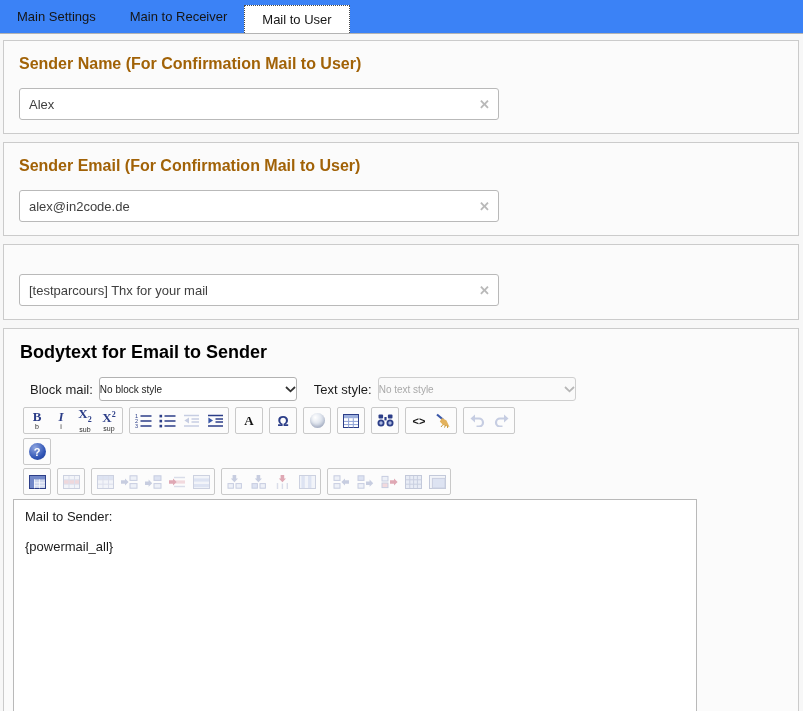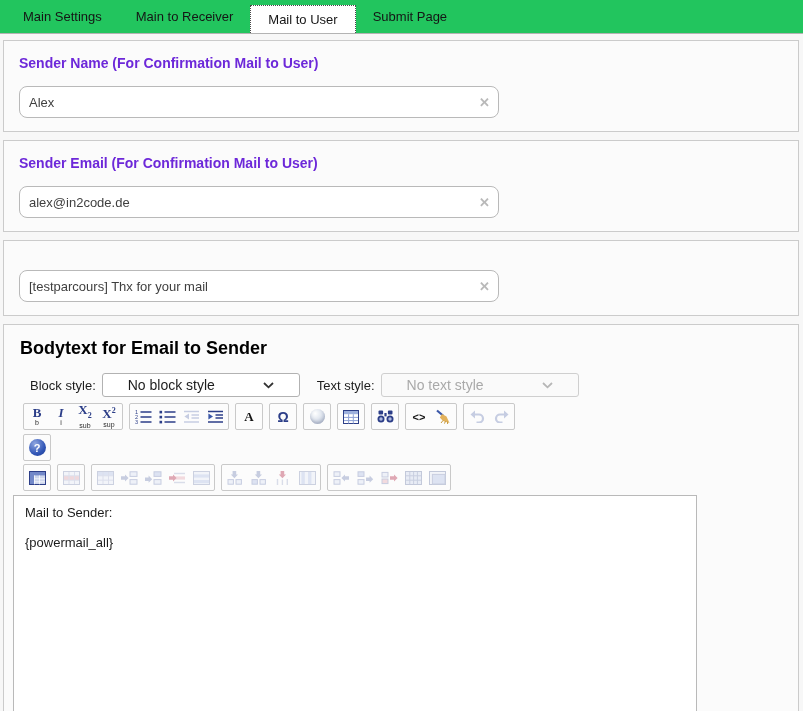--- a/index.html
+++ b/index.html
@@ -1,46 +1,46 @@
 <!DOCTYPE html>
 <html><head>
 <meta charset="utf-8">
 <style>
   * { box-sizing: border-box; }
   html,body { width:803px; height:711px; margin:0; overflow:hidden;
     background:#f7f7f7; font-family:"Liberation Sans", sans-serif; }
 
   
-  .tabbar { height:34px; background:#22c55e; border-bottom:1px solid #b3b3b3;
-    display:flex; align-items:stretch; padding-left:6px; }
+  .tabbar { height:34px; background:#3b82f6; border-bottom:1px solid #b3b3b3;
+    display:flex; align-items:stretch; }
   .tab { font-size:13px; color:#151515; padding:0 17px; display:flex;
     align-items:center; cursor:pointer; white-space:nowrap; }
   .tab.active { background:#fff; border:1px dotted #4a4a4a; margin-top:5px;
     border-bottom:none; }
 
   
   .panel { margin:0 4px 8px 3px; background:#fbfbfb; border:1px solid #cbcbcb; }
   .panel.first { margin-top:6px; }
   .field-panel { padding:14px 15px 13px 15px; }
-  .field-label { font-weight:bold; font-size:14px; color:#6d28d9; }
+  .field-label { font-weight:bold; font-size:16px; color:#a16207; }
   .input-wrap { position:relative; width:480px; margin-top:15px; }
-  .text-input { width:100%; height:32px; border:1px solid #b9b9b9; border-radius:8px;
+  .text-input { width:100%; height:32px; border:1px solid #b9b9b9; border-radius:3px;
     padding:0 30px 0 9px; font-size:13px; color:#3f3f3f; background:#fff;
     font-family:inherit; outline:none; }
   .clear-icon { position:absolute; right:9px; top:50%; transform:translateY(-50%);
     color:#b9b9b9; font-weight:bold; font-size:13px; cursor:pointer; line-height:1; }
 
   
   .rte-panel { padding:13px 8px 0 8px; height:390px; }
   .rte-label { font-weight:bold; font-size:18px; color:#000; margin-left:8px; }
   .style-row { margin:14px 0 0 18px; display:flex; align-items:center;
     font-size:13px; color:#1d1d1d; }
   .sel { height:24px; width:198px; background:#fff; border:1px solid #b2b2b2;
     border-radius:3px; display:flex; align-items:center; justify-content:space-between;
-    padding:0 25px; font-size:14px; color:#1d1d1d; cursor:pointer; }
+    padding:0 0; font-size:10px; color:#1d1d1d; cursor:pointer; }
   .sel.disabled { background:#fafafa; color:#a9a9a9; border-color:#cfcfcf; cursor:default;gap:47px; }
   .style-row .lbl { margin-right:6px; }
   .style-row .lbl2 { margin:0 6px 0 17px; }
 
   .tb-row { display:flex; align-items:flex-start; margin-left:11px; }
   .row1 { margin-top:6px; } .row2 { margin-top:4px; } .row3 { margin-top:3px; }
   .tb-group { display:inline-flex; align-items:center; border:1px solid #c9c9c9;
     border-radius:2px; height:27px; padding:0 1px; margin-right:6px;
     background:rgba(255,255,255,.35); }
   .tb-btn { width:24px; height:25px; display:flex; flex-direction:column;
@@ -73,21 +73,20 @@
 
   svg { display:block; }
 </style>
 </head>
 <body>
 
 <div class="tabbar">
   <div class="tab">Main Settings</div>
   <div class="tab">Main to Receiver</div>
   <div class="tab active">Mail to User</div>
-  <div class="tab">Submit Page</div>
 </div>
 
 <div class="panel first field-panel">
   <div class="field-label">Sender Name (For Confirmation Mail to User)</div>
   <div class="input-wrap">
     <input class="text-input" value="Alex" style="">
     <span class="clear-icon">✕</span>
   </div>
 </div>
 
@@ -103,21 +102,21 @@
   <div class="input-wrap">
     <input class="text-input" value="[testparcours] Thx for your mail" style="">
     <span class="clear-icon">✕</span>
   </div>
 </div>
 
 <div class="panel rte-panel">
   <div class="rte-label">Bodytext for Email to Sender</div>
 
   <div class="style-row">
-    <span class="lbl">Block style:</span>
+    <span class="lbl">Block mail:</span>
     <div class="sel">
       <span>No block style</span>
       <span>
         <svg width="11" height="7" viewBox="0 0 11 7">
             <polyline points="1,1 5.5,5.3 10,1" fill="none" stroke="#333" stroke-width="1.8"></polyline>
           </svg>
       </span>
     </div>
     <span class="lbl2">Text style:</span>
     <div class="sel disabled">

